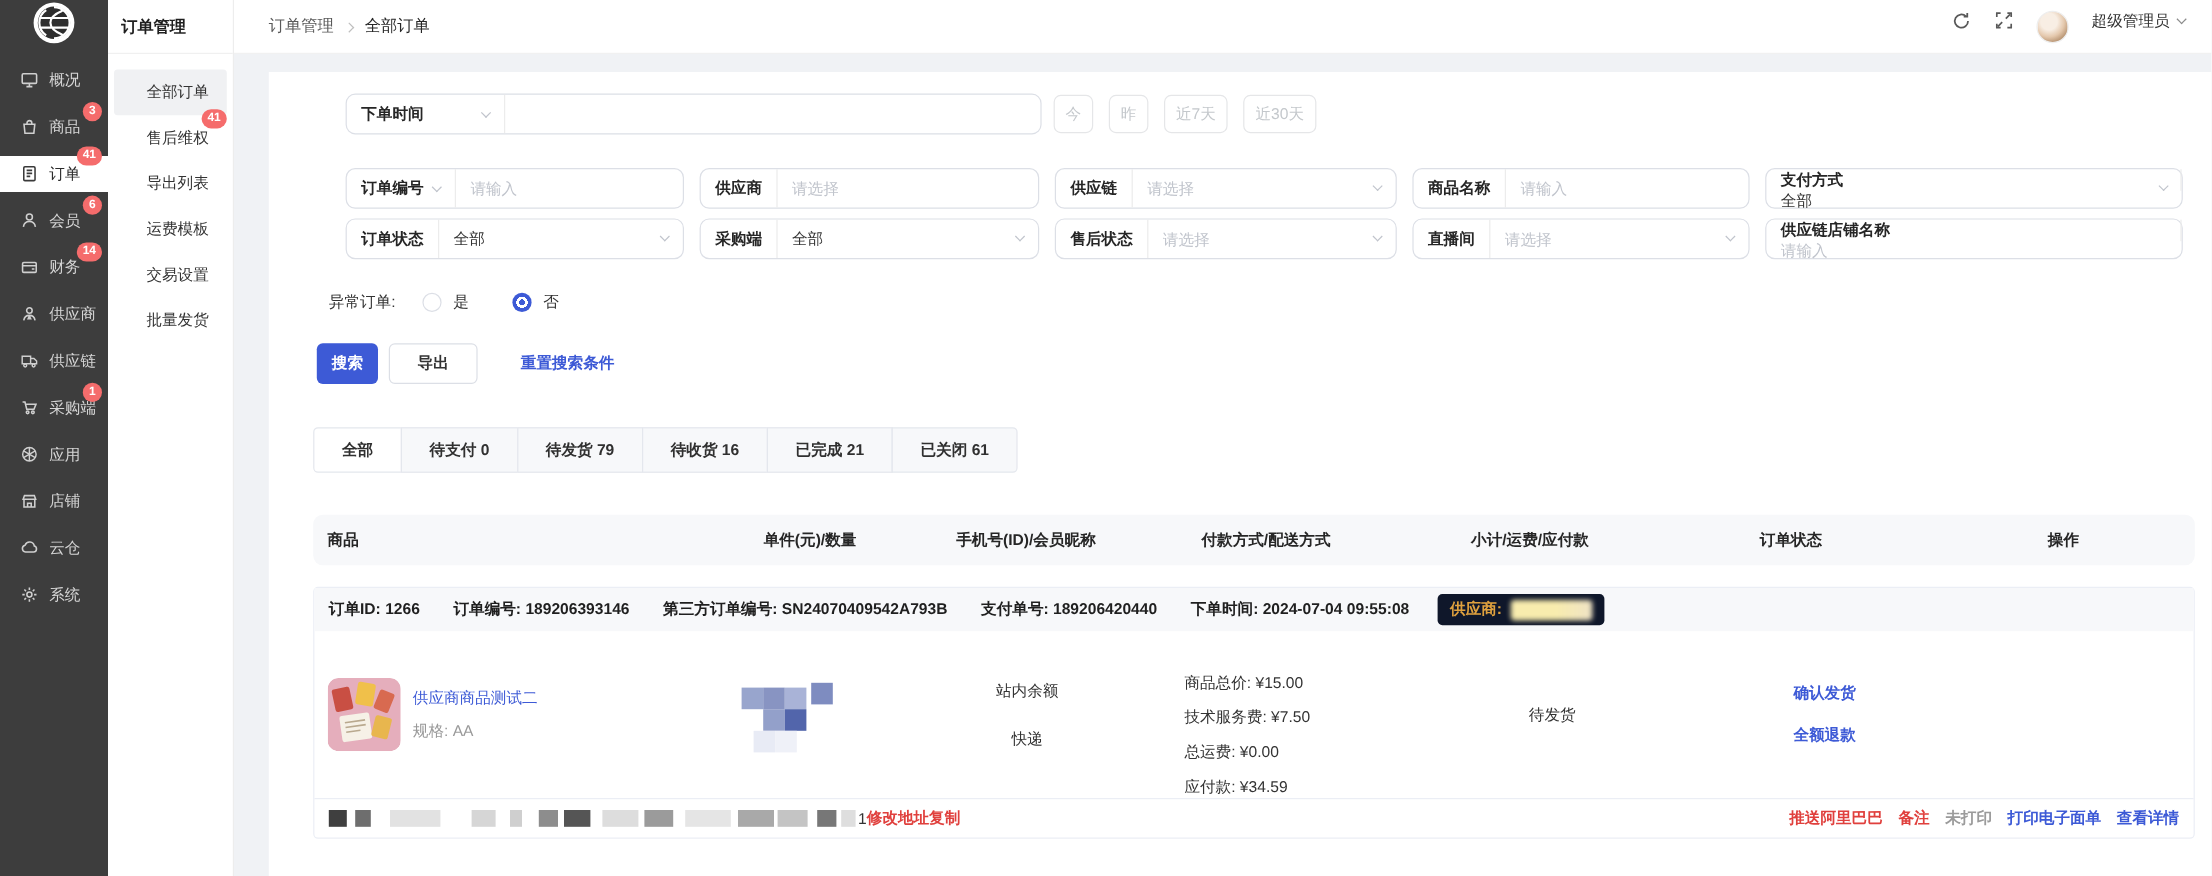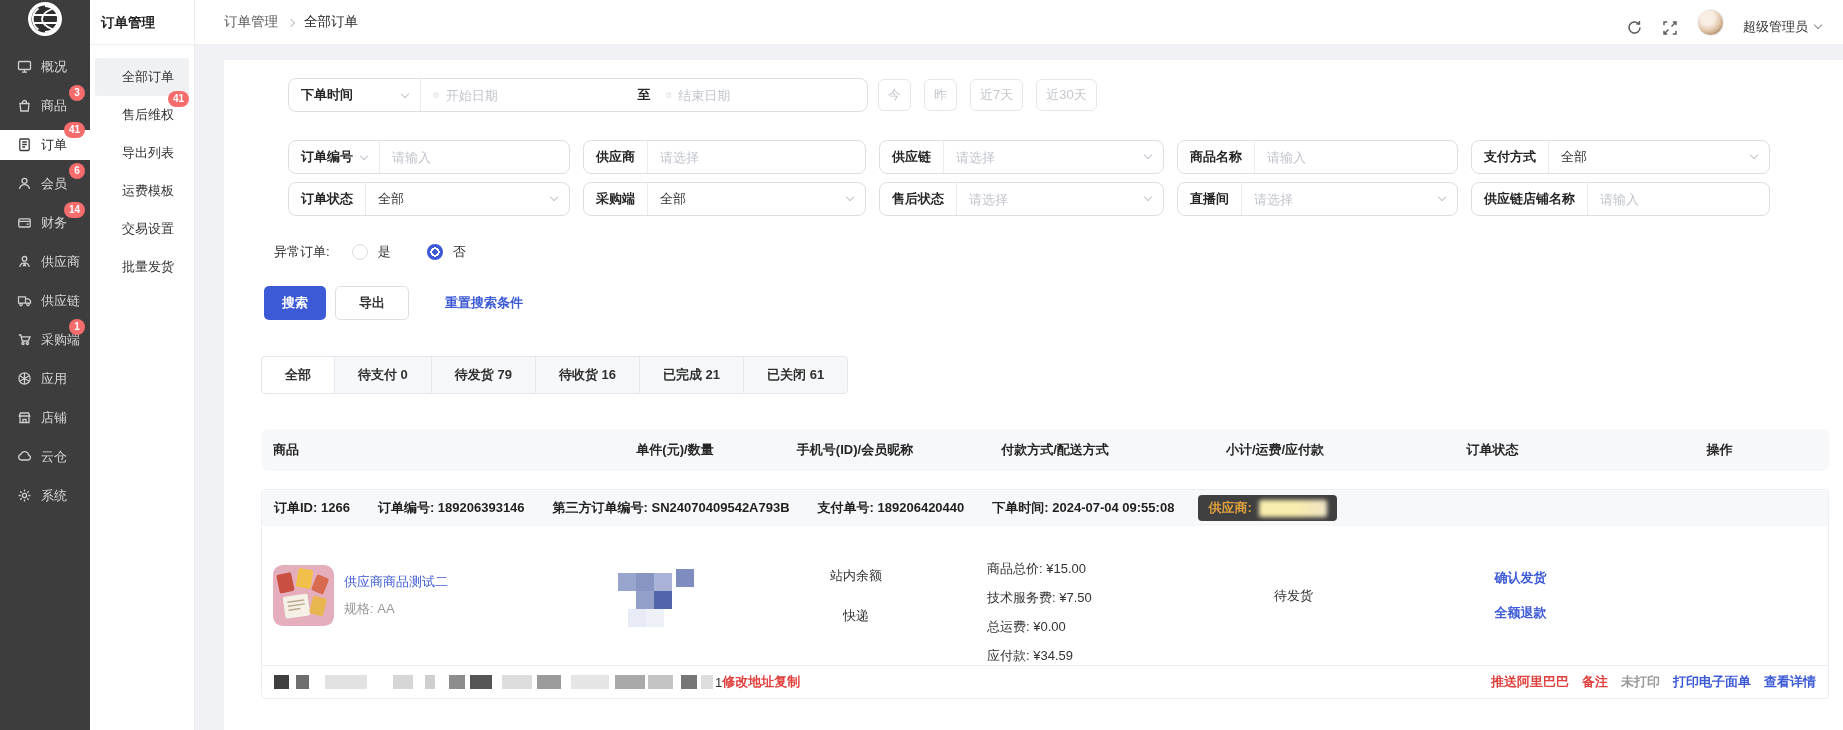--- a/index.html
+++ b/index.html
@@ -33,21 +33,21 @@
   .si.active { background:#f0f1f3; }
   .si .bdg { right:0; top:-5px; }
 
   
   .topbar { position:absolute; left:195px; top:0; right:0; height:45px; background:#fff;
             display:flex; align-items:center; padding:0 22px 0 29px; border-bottom:1px solid #f1f1f1; z-index:3; }
   .crumbs { display:flex; align-items:center; gap:10px; font-size:13.5px; }
   .crumb1 { color:#595959; } .crumb2 { color:#262626; }
   .crumb-sep { width:6px; height:6px; border-right:1.4px solid #bfbfbf; border-bottom:1.4px solid #bfbfbf;
                transform:rotate(-45deg); margin-top:1px; }
-  .tb-right { margin-left:auto; display:flex; align-items:flex-end; gap:19px; }
+  .tb-right { margin-left:auto; display:flex; align-items:flex-start; gap:19px; }
   .tb-ic { cursor:pointer; }
   .avatar { width:27px; height:27px; border-radius:50%; cursor:pointer;
             background:radial-gradient(circle at 38% 32%, #f8eee4 0 30%, #e4c8ad 55%, #a9835f 85%, #7d5b3e); 
             border:1px solid #eee; }
   .uname { color:#333; font-size:13px; cursor:pointer; display:flex; align-items:center; gap:7px; }
   .chev { width:6px; height:6px; border-right:1.4px solid #8c8c8c; border-bottom:1.4px solid #8c8c8c;
           display:inline-block; transform:rotate(45deg); margin-top:-3px; }
   .chev.lt { border-color:#c0c4cc; }
 
   
@@ -64,39 +64,39 @@
   .grp input { border:none; outline:none; background:transparent; font:inherit; color:#333; width:100%; min-width:0; }
   .grp input::placeholder { color:#c0c4cc; }
   .sel-chev { position:absolute; right:12px; top:50%; margin-top:-5px; }
   .row1 { height:34px; margin-bottom:28px; }
   .row2 { height:34px; margin-bottom:8px; }
   .row3 { height:34px; margin-bottom:26px; }
   .g-r2-0,.g-r3-0 { width:282px; margin-right:13px; }
   .g-r2-1,.g-r3-1 { width:283px; margin-right:13px; }
   .g-r2-2,.g-r3-2 { width:285px; margin-right:13px; }
   .g-r2-3,.g-r3-3 { width:281px; margin-right:13px; }
-  .g-r2-4,.g-r3-4 { width:299px; }
+  .g-r2-4,.g-r3-4 { width:348px;flex-direction:column; }
   .date-grp { width:580px; }
   .date-zone { flex:1; display:flex; align-items:center; padding:0 12px; gap:7px; }
   .date-zone .to { font-weight:bold; color:#262626; padding:0 8px; }
   .qbtns { display:flex; gap:13px; margin-left:10px; }
   .qb { height:32px; padding:0 9px; min-width:24px; border:1px solid #e5e6e8; border-radius:6px;
         color:#c4c8cc; display:flex; align-items:center; justify-content:center; background:#fff; cursor:pointer; }
 
   
   .abn { display:flex; align-items:center; height:20px; margin:0 0 24px 13px; }
   .radio { width:16px; height:16px; border-radius:50%; border:1px solid #dcdfe6; background:#fff;
            display:inline-block; cursor:pointer; }
   .radio.on { border:none;
     background:radial-gradient(circle,#3d5ad6 0 2.6px,#fff 2.6px 4.7px,#3d5ad6 4.7px 8px); }
   .abn .opt { display:flex; align-items:center; gap:10px; }
 
   
   .btnrow { display:flex; align-items:center; height:34px; margin-bottom:36px; margin-left:3px; }
-  .btn-primary { width:62px; height:34px; background:#3d5ad6; border:none; border-radius:5px; color:#fff;
+  .btn-primary { width:51px; height:34px; background:#3d5ad6; border:none; border-radius:5px; color:#fff;
                  font-weight:bold; font-size:13px; cursor:pointer; }
   .btn-plain { width:74px; height:34px; background:#fff; border:1px solid #dcdfe6; border-radius:5px;
                color:#333; font-weight:bold; font-size:13px; cursor:pointer; margin-left:9px; }
   .lnk-reset { color:#3d5ad6; font-weight:bold; margin-left:36px; cursor:pointer; }
 
   
   .tabs { display:flex; height:38px; margin-bottom:35px; width:fit-content; }
   .tab { background:#f7f8fa; border:1px solid #e4e7ed; margin-left:-1px; padding:0 23px; line-height:36px;
          font-weight:bold; color:#303030; cursor:pointer; white-space:nowrap; }
   .tab:first-child { margin-left:0; border-radius:4px 0 0 4px; }
@@ -107,21 +107,21 @@
   .thead { display:flex; align-items:center; height:42px; background:#f7f8fa; border-radius:8px;
            font-weight:bold; color:#262626; margin-bottom:18px; }
   .c0{width:314px;} .c1{width:200px;} .c2{width:160px;} .c3{width:240px;} .c4{width:200px;}
   .c5{width:235px;} .c6{width:219px;}
   .thead .c0 { padding-left:12px; text-align:left; }
   .thead div { text-align:center; }
 
   .oblock { border:1px solid #ebeef5; border-radius:4px; }
   .ometa { height:36px; background:#f7f8fa; display:flex; align-items:center; gap:28px; padding-left:12px;
            font-weight:bold; color:#1f1f1f; font-size:13px; }
-  .sup-badge { display:flex; align-items:center; gap:7px; background:#404040; border-radius:4px;
+  .sup-badge { display:flex; align-items:center; gap:7px; background:#0f172a; border-radius:4px;
                height:26px; padding:0 10px; color:#dfa13e; font-weight:bold; margin-left:-4px; }
   .sup-blur { width:68px; height:17px; border-radius:3px; filter:blur(2px);
               background:linear-gradient(90deg,#f8ecae 0 55%,#efe3c5); }
 
   .orow { display:flex; height:139px; }
   .cell-prod { display:flex; align-items:center; padding-left:11px; }
   .pimg { width:61px; height:61px; border-radius:9px; overflow:hidden; flex:0 0 auto; cursor:pointer; }
   .pinfo { margin-left:10px; }
   .pname { color:#3d5ad6; cursor:pointer; }
   .pspec { color:#999; margin-top:9px; }
@@ -299,33 +299,20 @@
   </div>
 </div>
 
 <div class="card">
 
   <div class="frow row1">
     <div class="grp date-grp">
       <div class="grp-label" style="width:132px;">
         <span>下单时间</span>
         <span class="chev lt" style="margin-left:auto;"></span>
-      </div>
-      <div class="date-zone">
-        <svg width="14" height="14" viewBox="0 0 14 14" fill="none" stroke="#c0c4cc" stroke-width="1.2">
-            <circle cx="7" cy="7" r="5.4"></circle>
-            <path d="M7 3.8V7l2.1 1.3"></path>
-          </svg>
-        <input placeholder="开始日期" style="">
-        <span class="to">至</span>
-        <svg width="14" height="14" viewBox="0 0 14 14" fill="none" stroke="#c0c4cc" stroke-width="1.2">
-            <circle cx="7" cy="7" r="5.4"></circle>
-            <path d="M7 3.8V7l2.1 1.3"></path>
-          </svg>
-        <input placeholder="结束日期" style="">
       </div>
     </div>
     <div class="qbtns">
       <div class="qb">今</div>
       <div class="qb">昨</div>
       <div class="qb">近7天</div>
       <div class="qb">近30天</div>
     </div>
   </div>
 

